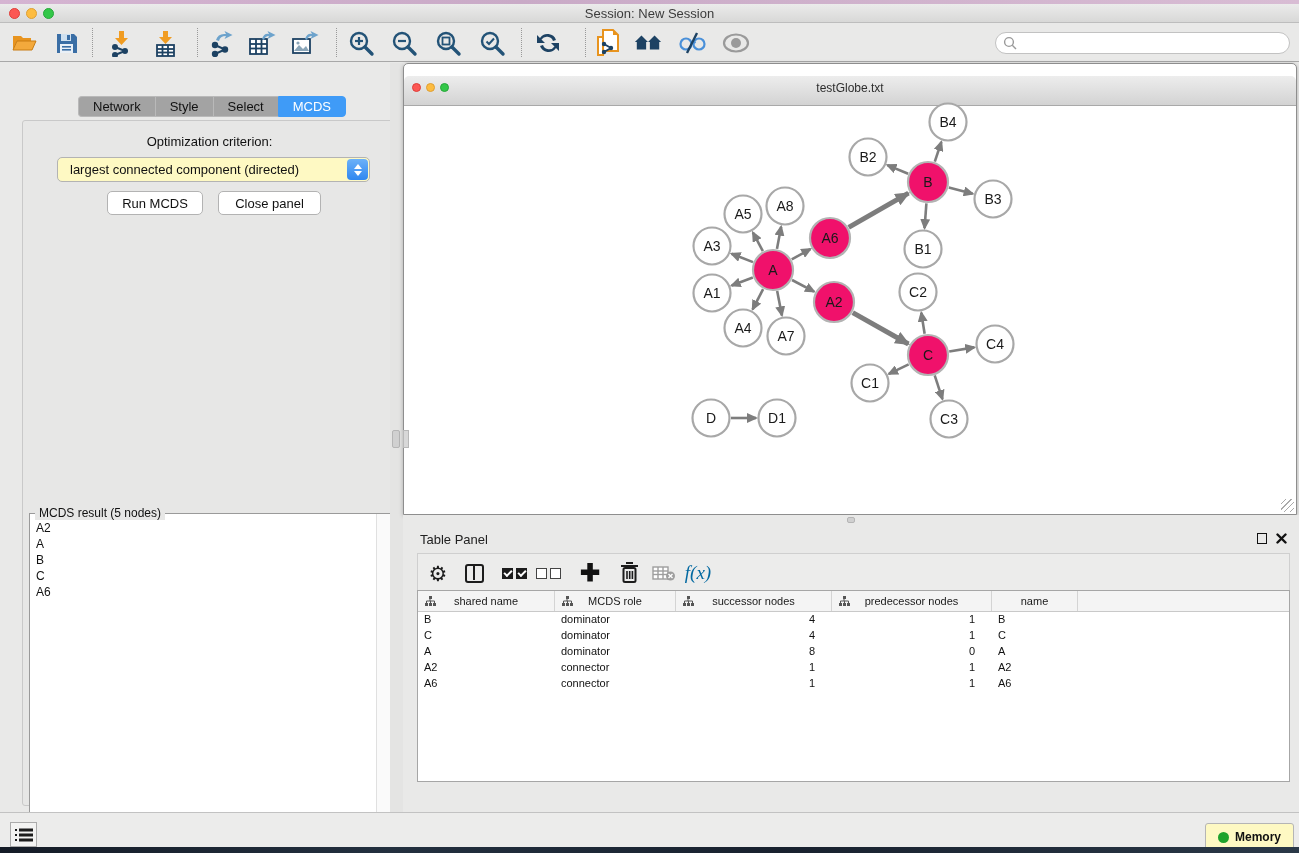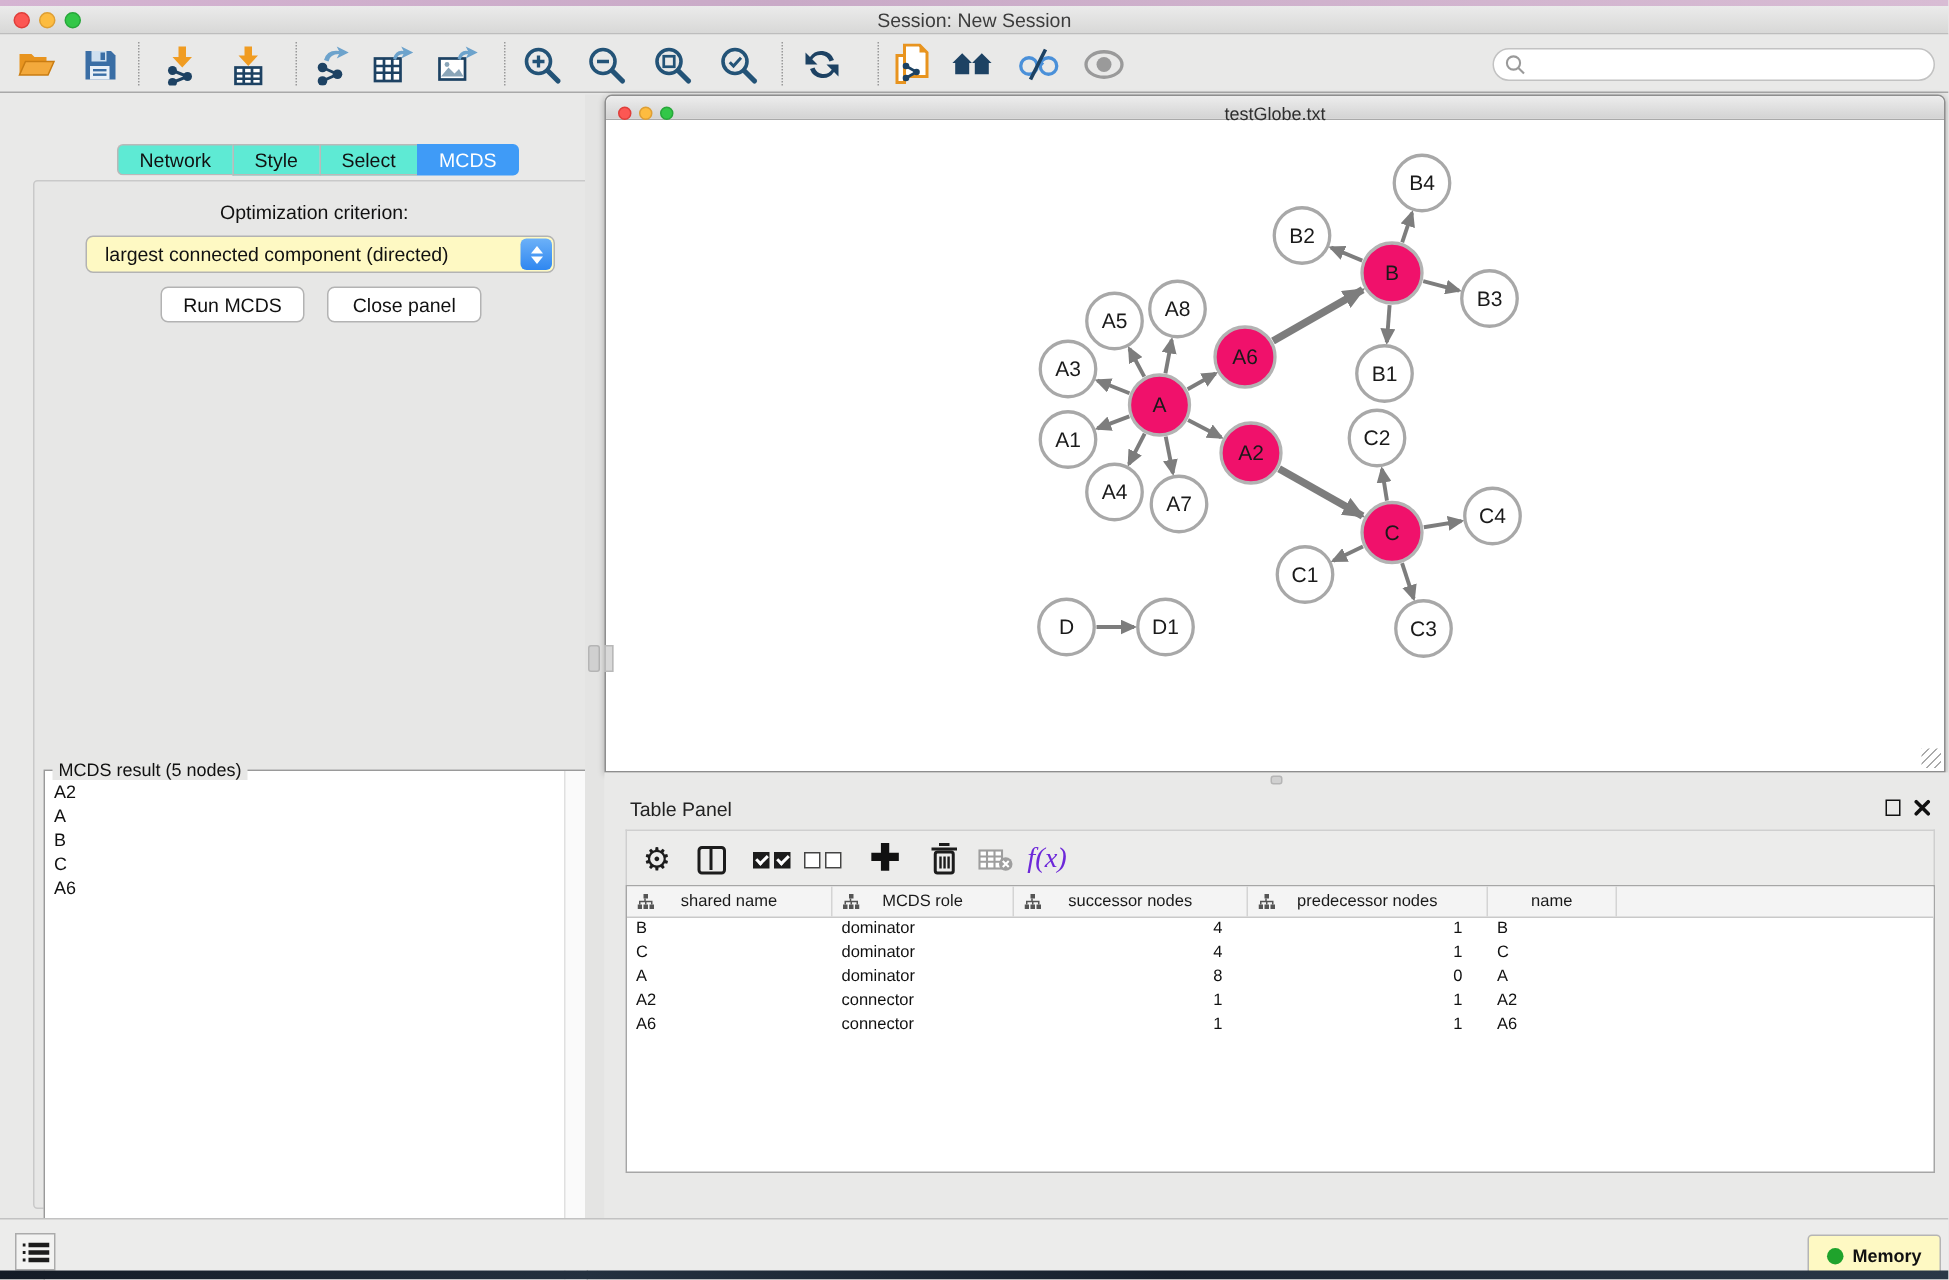--- a/index.html
+++ b/index.html
@@ -27,21 +27,21 @@
 
   
   #control-panel { left:0; top:63px; width:390px; height:753px; background:#e9e9e8; }
   #cp-header { position:absolute; left:0; top:0; width:390px; height:30px; }
   #cp-title { position:absolute; left:12px; top:8px; font-size:13px; color:#222; }
   .win-btns { position:absolute; display:flex; gap:9px; align-items:center; }
   #cp-btns { right:8px; top:9px; }
   .float-icon { width:10px; height:11px; border:1.6px solid #111; display:inline-block; }
   .close-icon svg { display:block; }
   #cp-tabs { position:absolute; left:78px; top:33px; display:flex; }
-  .seg { height:21px; font-size:13px; color:#111; background:#5eead4; border:1px solid #b9b9b9; border-right:none; padding:0 14px; line-height:20px; cursor:pointer; }
+  .seg { height:21px; font-size:13px; color:#111; background:#a3a3a3; border:1px solid #b9b9b9; border-right:none; padding:0 14px; line-height:20px; cursor:pointer; }
   .seg:first-child { border-radius:4px 0 0 4px; }
   .seg:last-child { border-radius:0 4px 4px 0; border-right:1px solid #b9b9b9; }
   .seg.active { background:#3f9bf7; color:#fff; border-color:#3f9bf7; }
   #cp-body { position:absolute; left:8px; top:57px; width:375px; height:686px; background:#e7e7e6; border:1px solid #c9c9c9; border-radius:3px;margin-left:14px; }
   #opt-label { position:absolute; left:0; top:13px; width:100%; text-align:center; font-size:13px; color:#111; }
   #opt-select { position:absolute; left:34px; top:36px; width:313px; height:25px; background:#fef9c3; border:1px solid #b3b3b3; border-radius:5px; cursor:pointer; }
   #opt-select-text { position:absolute; left:12px; top:4px; font-size:13px; color:#111; }
   #opt-stepper { position:absolute; right:1px; top:1px; width:21px; height:21px; border-radius:4px; background:linear-gradient(#6cb1f8,#2f87f0); display:flex; flex-direction:column; align-items:center; justify-content:center; gap:2px; }
   .chev-up { width:0; height:0; border-left:4px solid transparent; border-right:4px solid transparent; border-bottom:5px solid #fff; }
   .chev-dn { width:0; height:0; border-left:4px solid transparent; border-right:4px solid transparent; border-top:5px solid #fff; }
@@ -53,21 +53,21 @@
   #result-list { position:absolute; left:0; top:6px; width:345px; font-size:12px; color:#111; }
   #result-list div { padding:2px 6px 1px; line-height:13px; }
   #result-scroll { position:absolute; right:0; top:0; width:15px; height:100%; background:#fafafa; border-left:1px solid #e0e0e0; }
 
   
   #v-divider { left:390px; top:63px; width:13px; height:753px; background:#e4e4e3; }
   #v-thumb { position:absolute; left:2px; top:367px; width:8px; height:18px; background:#d0d0d0; border:1px solid #b5b5b5; border-radius:2px; }
 
   
   #net-window { left:403px; top:63px; width:894px; height:452px; border:1px solid #8e8e8e; border-radius:5px 5px 0 0; background:#fff; box-shadow:0 1px 4px rgba(0,0,0,.25); }
-  #net-titlebar { position:absolute; left:0; top:0; width:100%; height:16px; background:linear-gradient(#ededed,#d3d3d3); border-bottom:1px solid #a9a9a9; border-radius:5px 5px 0 0; }
+  #net-titlebar { position:absolute; left:0; top:12px; width:100%; height:30px; background:linear-gradient(#ededed,#d3d3d3); border-bottom:1px solid #a9a9a9; border-radius:5px 5px 0 0; }
   .tl2 { position:absolute; width:9px; height:9px; border-radius:50%; top:7px; }
   #net-title { width:100%; text-align:center; font-size:12px; color:#2e2e2e; line-height:24px; }
   #graph-svg { position:absolute; left:0; top:24px; }
   #net-grip { position:absolute; right:2px; bottom:2px; width:13px; height:13px;
     background:repeating-linear-gradient(135deg, transparent 0 3px, #aaa 3px 4px); cursor:nwse-resize; }
   #net-left-thumb { position:absolute; left:-1px; top:366px; width:6px; height:18px; background:#d8d8d8; border:1px solid #b8b8b8; }
 
   
   #h-splitter { left:403px; top:515px; width:896px; height:10px; background:#e9e9e8; }
   #h-thumb { position:absolute; left:444px; top:2px; width:8px; height:6px; background:#d0d0d0; border:1px solid #b5b5b5; border-radius:2px; }
@@ -79,21 +79,21 @@
   #tp-toolbar { position:absolute; left:14px; top:28px; width:873px; height:37px; background:#ececeb; border:1px solid #cfcfcf; border-bottom:none; }
   .tp-icon { position:absolute; top:5px; width:28px; height:28px; display:flex; align-items:center; justify-content:center; cursor:pointer; }
   .gear-glyph { font-size:21px; color:#1c1c1c; line-height:1; }
   .cols-icon { width:19px; height:19px; border:2.5px solid #1c1c1c; border-radius:3px; position:relative; }
   .cols-icon::after { content:""; position:absolute; left:6px; top:0; width:2.5px; height:14px; background:#1c1c1c; }
   .cb { width:11px; height:11px; display:inline-block; margin:0 1.5px; }
   .cb.checked { background:#1c1c1c; position:relative; }
   .cb.checked::after { content:""; position:absolute; left:2px; top:2px; width:6px; height:3px; border-left:2px solid #fff; border-bottom:2px solid #fff; transform:rotate(-45deg); }
   .cb.empty { border:1.6px solid #444; background:#fff; }
   .plus-glyph { font-size:24px; font-weight:bold; color:#111; line-height:1; }
-  .fx-glyph { font-family:"Liberation Serif", serif; font-style:italic; font-size:19px; color:#6d28d9; }
+  .fx-glyph { font-family:"Liberation Serif", serif; font-style:italic; font-size:19px; color:#0369a1; }
 
   #node-table { position:absolute; left:14px; top:65px; width:873px; height:192px; background:#fff; border:1px solid #a6a6a6; }
   #nt-header { display:flex; height:21px; background:#f4f4f4; border-bottom:1px solid #c9c9c9; }
   .nt-hcell { position:relative; border-right:1px solid #d4d4d4; font-size:11px; color:#1a1a1a; display:flex; align-items:center; justify-content:center; }
   .hdr-tree-icon { position:absolute; left:7px; top:5px; }
   .nt-row { display:flex; height:16px; font-size:11px; color:#111; }
   .nt-cell { padding:1px 6px 0; white-space:nowrap; }
   .num { text-align:right; padding-right:17px; }
 
   #tp-tabs { position:absolute; left:269px; top:264px; display:flex; }

